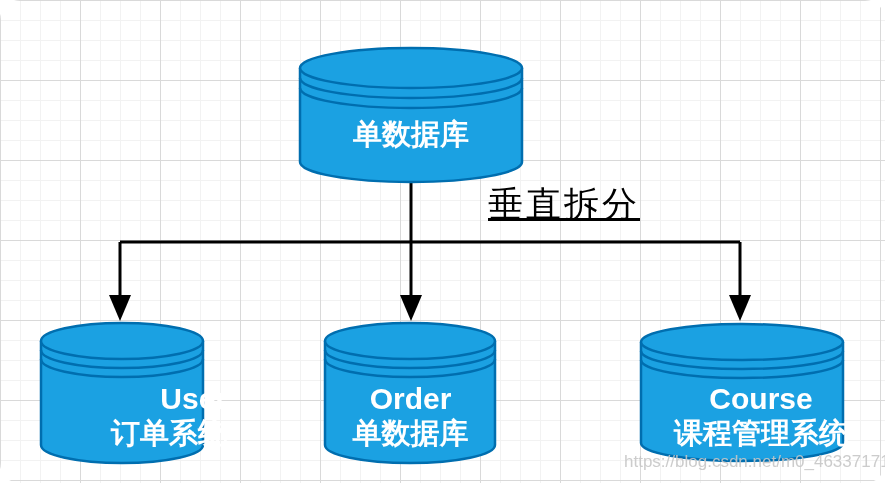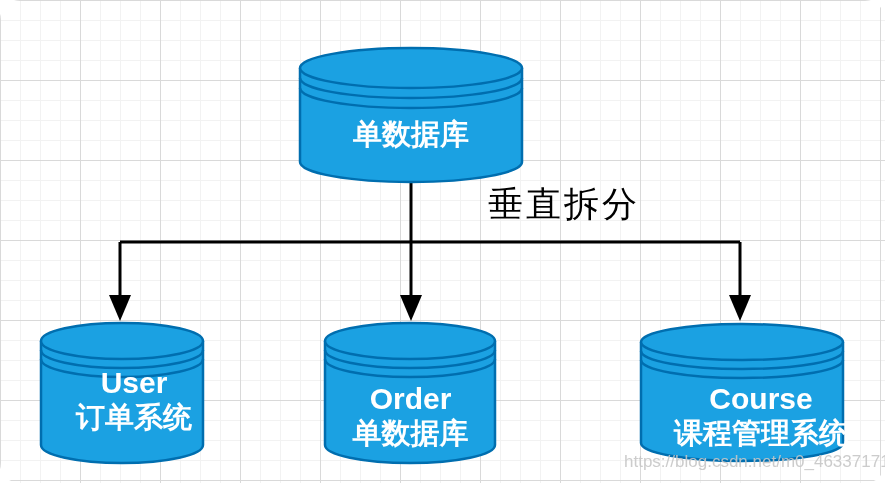--- a/index.html
+++ b/index.html
@@ -39,32 +39,33 @@
     pointer-events: none;
   }
   .cyl-label .en { font-size: 30px; }
   .cyl-label .zh { font-size: 29px; }
 
   .label-source {
     left: 300px; top: 88px;
     width: 222px; height: 94px;
     font-size: 27px;
   }
-  .label-user   { left: 41px;  top: 354px; width: 186px; height: 92px; }
+  .label-user   { left: 41px;  top: 370px; width: 186px; height: 92px; align-items: flex-end; }
   .label-order  { left: 325px; top: 370px; width: 171px; height: 92px; }
   .label-course { left: 641px; top: 370px; width: 240px; height: 92px; }
 
   .annotation {
     position: absolute;
     left: 488px; top: 181px;
     font-family: "Liberation Serif", serif;
     font-size: 35px;
     letter-spacing: 3px;
     color: #000000;
     white-space: nowrap;
+    text-decoration: underline;
   }
 
   .watermark {
     position: absolute;
     left: 624px; top: 452px;
     font-size: 17px;
     color: rgba(198, 198, 198, 0.9);
     white-space: nowrap;
   }
 </style>

